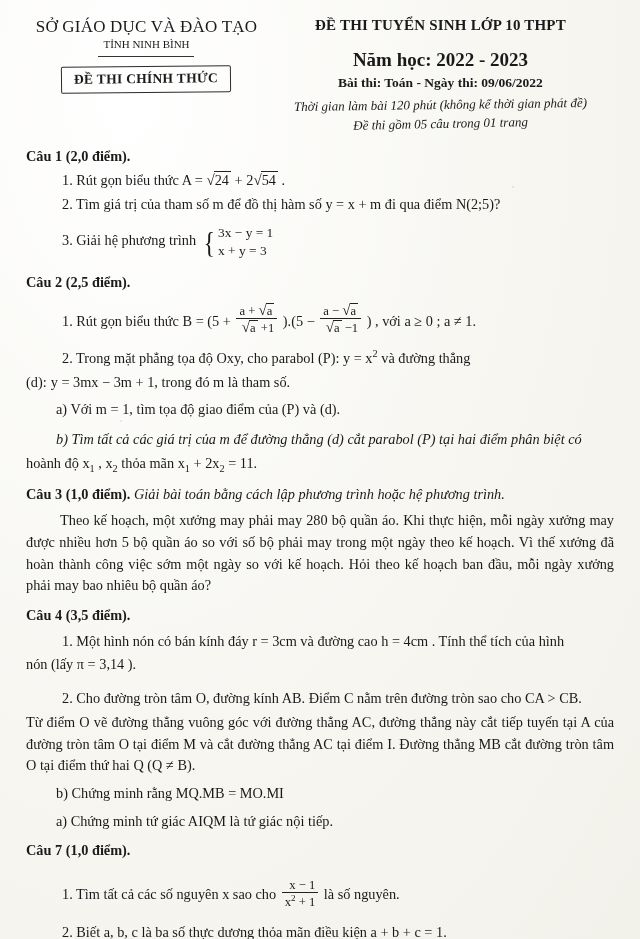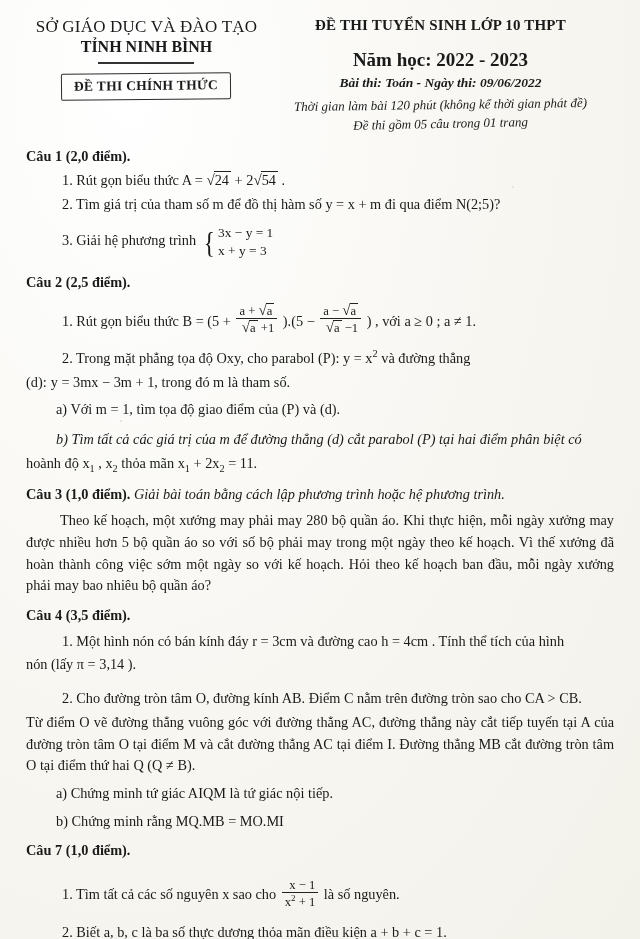--- a/index.html
+++ b/index.html
@@ -40,22 +40,22 @@
     text-align: center;
     padding-top: 2px;
   }
   .org1 {
     font-size: 17px;
     font-weight: normal;
     letter-spacing: .2px;
     line-height: 1.25;
   }
   .org2 {
-    font-size: 16px;
-    font-weight: bold;
+    font-size: 11px;
+    font-weight: normal;
     line-height: 1.3;
   }
   .rule-short {
     width: 96px;
     height: 1.5px;
     background: #333;
     margin: 4px auto 9px auto;
   }
   .official-box {
     display: inline-block;
@@ -76,21 +76,20 @@
   .exam-year {
     font-size: 19px;
     font-weight: bold;
     margin-top: 13px;
     font-family: Liberation Serif, serif;
   }
   .exam-subject {
     font-size: 13.5px;
     font-weight: bold;
     margin-top: 4px;
-    font-style: italic;
   }
   .exam-time {
     font-style: italic;
     font-size: 13px;
     margin-top: 6px;
     transform: rotate(-0.8deg);
   }
   .exam-pages {
     font-style: italic;
     font-size: 13px;
@@ -284,24 +283,24 @@
     <div class="item-wide" style="margin-top:12px;">
       2. Cho đường tròn tâm O, đường kính AB. Điểm C nằm trên đường tròn sao cho CA &gt; CB.
     </div>
     <div class="flow">
       Từ điểm O vẽ đường thẳng vuông góc với đường thẳng AC, đường thẳng này cắt tiếp tuyến tại A
       của đường tròn tâm O tại điểm M và cắt đường thẳng AC tại điểm I. Đường thẳng MB cắt đường
       tròn tâm O tại điểm thứ hai Q (Q ≠ B).
     </div>
 
     <div class="sub" style="margin-top:6px;">
+      b) Chứng minh rằng MQ.MB = MO.MI
+    </div>
+    <div class="sub" style="margin-top:6px;">
       a) Chứng minh tứ giác AIQM là tứ giác nội tiếp.
-    </div>
-    <div class="sub" style="margin-top:6px;">
-      b) Chứng minh rằng MQ.MB = MO.MI
     </div>
 
     <div class="q-head" style="margin-top:8px;">Câu 7 (1,0 điểm).</div>
 
     <div class="item-wide" style="margin-top:16px;">
       1. Tìm tất cả các số nguyên x sao cho
       <span class="frac">
         <span class="num">x − 1</span>
         <span class="den">x<sup>2</sup> + 1</span>
       </span>

